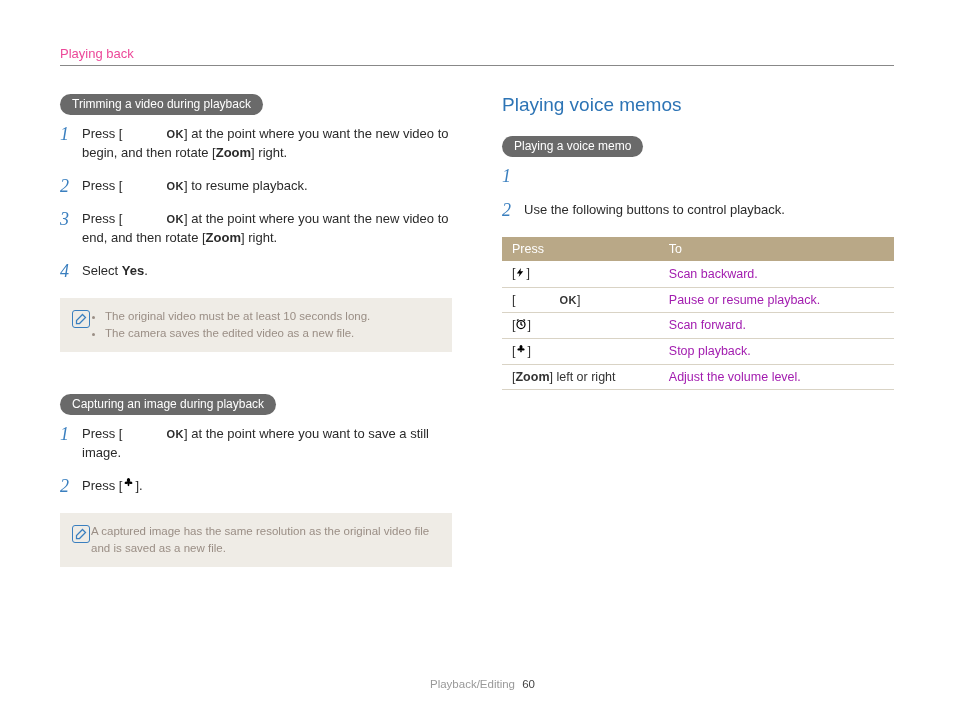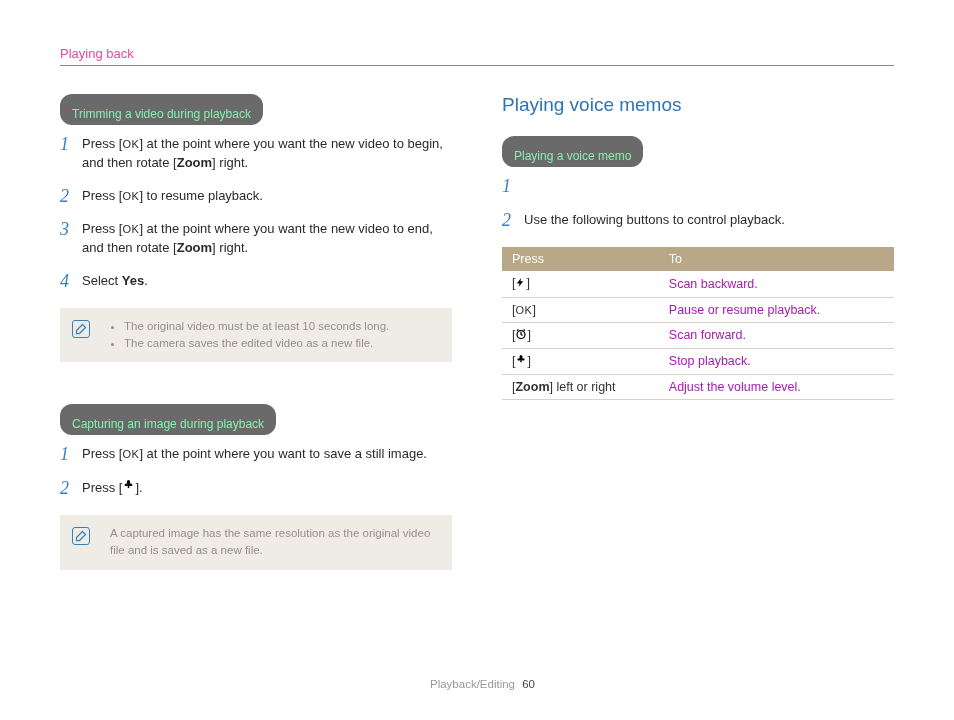--- a/index.html
+++ b/index.html
@@ -17,53 +17,54 @@
     border-bottom: 1px solid #888;
     padding-bottom: 4px;
     margin-bottom: 28px;
   }
   .header-label { color: #ec4899; font-size: 13px; }
   .columns { display: flex; gap: 50px; }
   .col { flex: 1; }
   .pill {
     display: inline-block;
     background: #6a6a6a;
-    color: #86efac;
+    color: #ffffff;
     border-radius: 12px;
-    padding: 13px 12px 4px 12px;
+    padding: 3px 12px 4px 12px;
     font-size: 12px;
     margin-bottom: 10px;
   }
   .steps { list-style: none; margin-bottom: 16px; }
   .step { display: flex; align-items: flex-start; margin-bottom: 14px; line-height: 1.45; }
   .step-num {
     font-style: italic;
     color: #3a7fbf;
     font-size: 18px;
     font-family: Georgia, 'Times New Roman', serif;
     width: 18px;
     flex-shrink: 0;
     margin-right: 4px;
     line-height: 1.1;
   }
   .step-text { flex: 1; color: #2a2a2a; }
   .ok-badge {
     display: inline-block;
-    font-weight: normal;
+    font-weight: bold;
     font-size: 11px;
     letter-spacing: 0.5px;
     vertical-align: baseline;
+    padding-left: 44px;
   }
   .bold { font-weight: bold; }
   .note-box {
     background: #efece6;
     display: flex;
     align-items: flex-start;
     padding: 10px 12px;
-    gap: 20px;
+    gap: 1px;
     margin-top: 4px;
     margin-bottom: 28px;
   }
   .note-icon {
     width: 18px; height: 18px;
     border: 1.5px solid #3a7fbf;
     border-radius: 3px;
     color: #3a7fbf;
     display: flex; align-items: center; justify-content: center;
     flex-shrink: 0;

